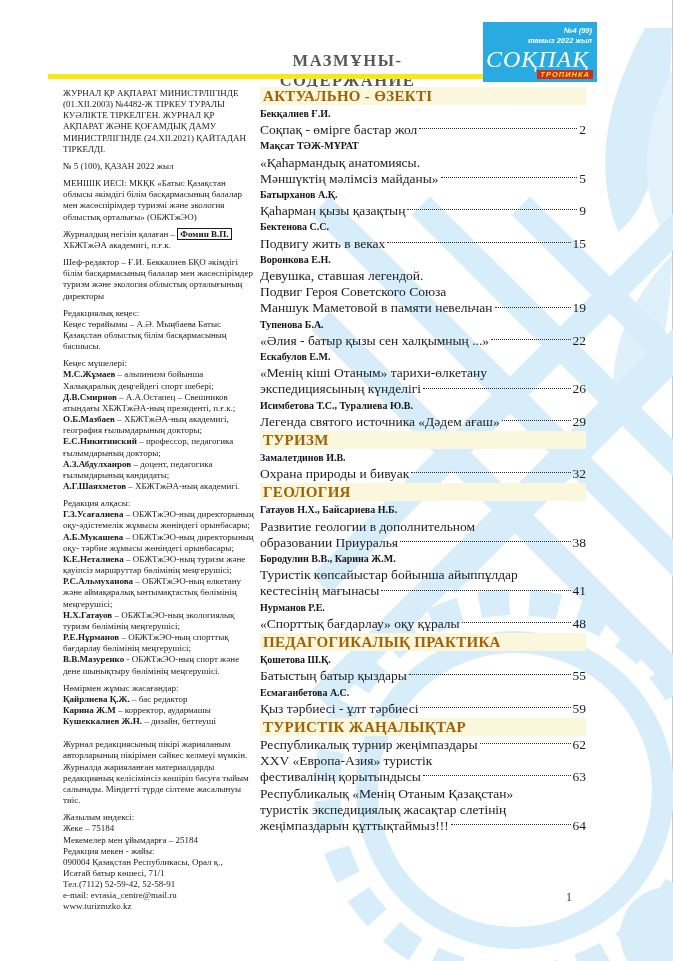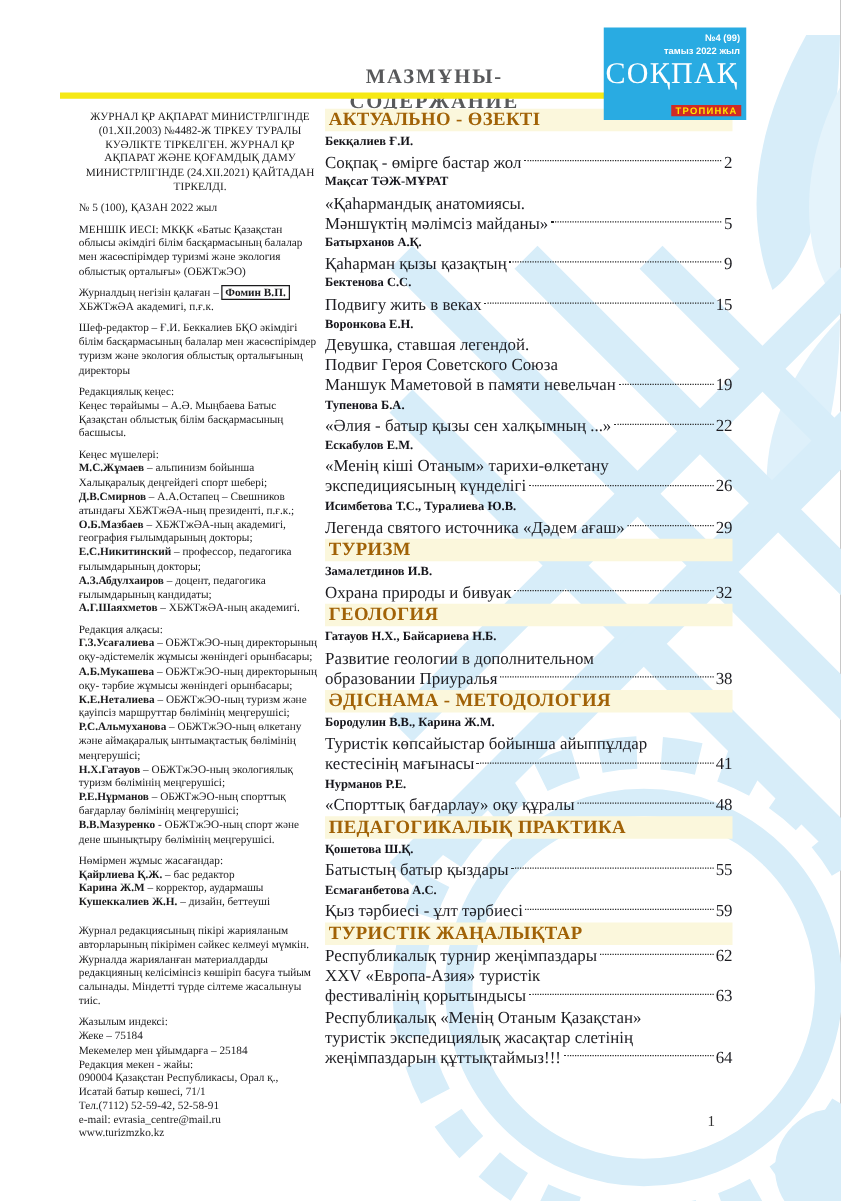--- a/index.html
+++ b/index.html
@@ -11,34 +11,34 @@
   .page { position:absolute; inset:0; border-right:1px solid #c8c8c8; background:#fff; }
   #decor { position:absolute; inset:0; z-index:0; pointer-events:none; }
 
   .header-title {
     position:absolute; left:235px; top:51px; width:225px; z-index:2;
     text-align:center; font-weight:bold; font-size:16.5px; letter-spacing:1.5px; color:#58595b;
   }
   .rule { position:absolute; left:48px; top:74px; width:456px; height:5px;
           background:var(--accent-yellow,#f6e915); z-index:2; }
 
-  .logo { position:absolute; left:483px; top:22px; width:114px; height:74px;
-          background:var(--logo-cyan,#29abe2); z-index:3; padding:4px 5px 0 0; }
+  .logo { position:absolute; left:483px; top:22px; width:114px; height:60px;
+          background:var(--logo-cyan,#29abe2); z-index:3; padding:4px 5px 0 0;font-style:italic; }
   .logo-issue { text-align:right; color:#fff; font-size:7.5px; font-weight:bold; line-height:1.35;
                 font-family:"Liberation Sans",sans-serif; }
   .logo-name { color:#fff; font-size:24px; line-height:1.05; margin-top:1px; text-align:center;
                letter-spacing:1px; font-weight:normal; }
   .logo-sub { position:absolute; right:4px; bottom:3px; background:var(--logo-red,#cf2b26);
               color:var(--logo-sub-yellow,#ffe400); font-size:7.5px; font-weight:bold;
               padding:0 3px; letter-spacing:1px; font-family:"Liberation Sans",sans-serif; }
 
   .left-col { position:absolute; left:63px; top:88px; width:194px; z-index:2;
               font-size:9px; line-height:1.24; color:#1b1b1d; }
   .left-col .blk { margin-bottom:6px; }
-  .reg { text-align:center; }
+  .reg { }
   .pre { white-space:pre-line; }
   .boxed { border:1px solid #1b1b1d; padding:0 2px; font-weight:bold; }
   .gap-lg { margin-top:12px; }
   .pair-line b { font-weight:bold; }
 
   .toc { position:absolute; left:260px; top:86px; width:326px; z-index:2; }
   .toc-header { background:var(--section-bg,#fbf7dc); font-weight:bold; font-size:15px;
                 line-height:18px; padding:0 3px; margin:1px 0; letter-spacing:.3px; color:#a16207; }
   .toc-author { font-weight:bold; font-size:10px; line-height:16.2px; color:#14141a; }
   .toc-line { display:flex; align-items:center; font-size:13.5px; line-height:16.2px; color:#1d1d22; }
@@ -216,21 +216,20 @@
       <div class="toc-header">ГЕОЛОГИЯ</div>
       <div class="toc-author">Гатауов Н.Х., Байсариева Н.Б.</div>
       <div class="toc-line">
         <span class="toc-text">Развитие геологии в дополнительном</span>
       </div>
       <div class="toc-line">
         <span class="toc-text">образовании Приуралья</span>
         <span class="leader"></span>
         <span class="toc-page">38</span>
       </div>
-      <div class="toc-header">ӘДІСНАМА - МЕТОДОЛОГИЯ</div>
       <div class="toc-author">Бородулин В.В., Карина Ж.М.</div>
       <div class="toc-line">
         <span class="toc-text">Туристік көпсайыстар бойынша айыппұлдар</span>
       </div>
       <div class="toc-line">
         <span class="toc-text">кестесінің мағынасы</span>
         <span class="leader"></span>
         <span class="toc-page">41</span>
       </div>
       <div class="toc-author">Нурманов Р.Е.</div>

